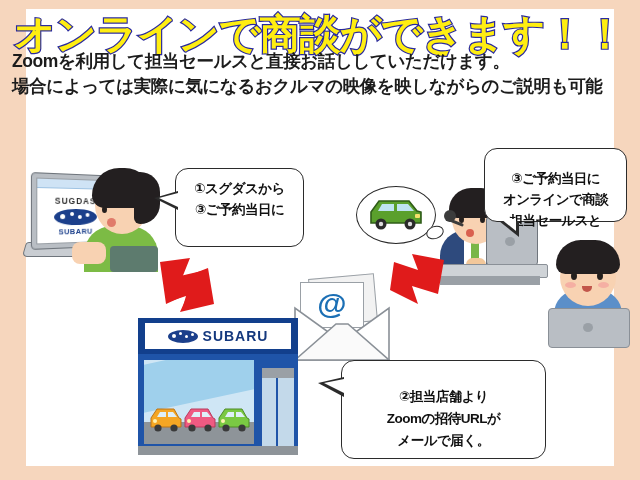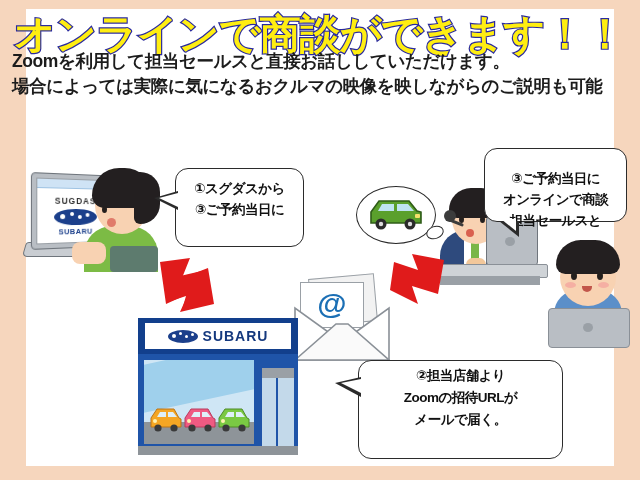--- a/index.html
+++ b/index.html
@@ -219,21 +219,21 @@
     </svg>
 
     <div style="position:absolute;left:122px;top:48px;width:32px;height:78px;background:#c3d9ea;border:2px solid #1f54a8;">
       <div style="position:absolute;left:0;top:0;width:100%;height:10px;background:#9aa0a6;"></div>
       <div style="position:absolute;left:14px;top:10px;width:2px;bottom:0;background:#1f54a8;"></div>
     </div>
 
     <div style="position:absolute;left:0;top:128px;width:160px;height:9px;background:#8e9499;"></div>
   </div>
 
-  <div class="bubble" style="left:341px;top:360px;width:205px;height:99px;padding-top:4px;font-size:13.5px;line-height:22px;letter-spacing:-0.5px;margin-left:17px;">
+  <div class="bubble" style="left:341px;top:360px;width:205px;height:99px;padding-top:25px;font-size:13.5px;line-height:22px;letter-spacing:-0.5px;">
     <div>②担当店舗より</div>
     <div>Zoomの招待URLが</div>
     <div>メールで届く。</div>
     <div class="tail" style="left:-24px;top:16px;border-width:6px 26px 14px 0;border-style:solid;border-color:transparent #2b2b2b transparent transparent;"></div>
     <div class="tail" style="left:-18px;top:18px;border-width:4px 20px 10px 0;border-style:solid;border-color:transparent #ffffff transparent transparent;"></div>
   </div>
 
 </div>
 
 </body></html>

